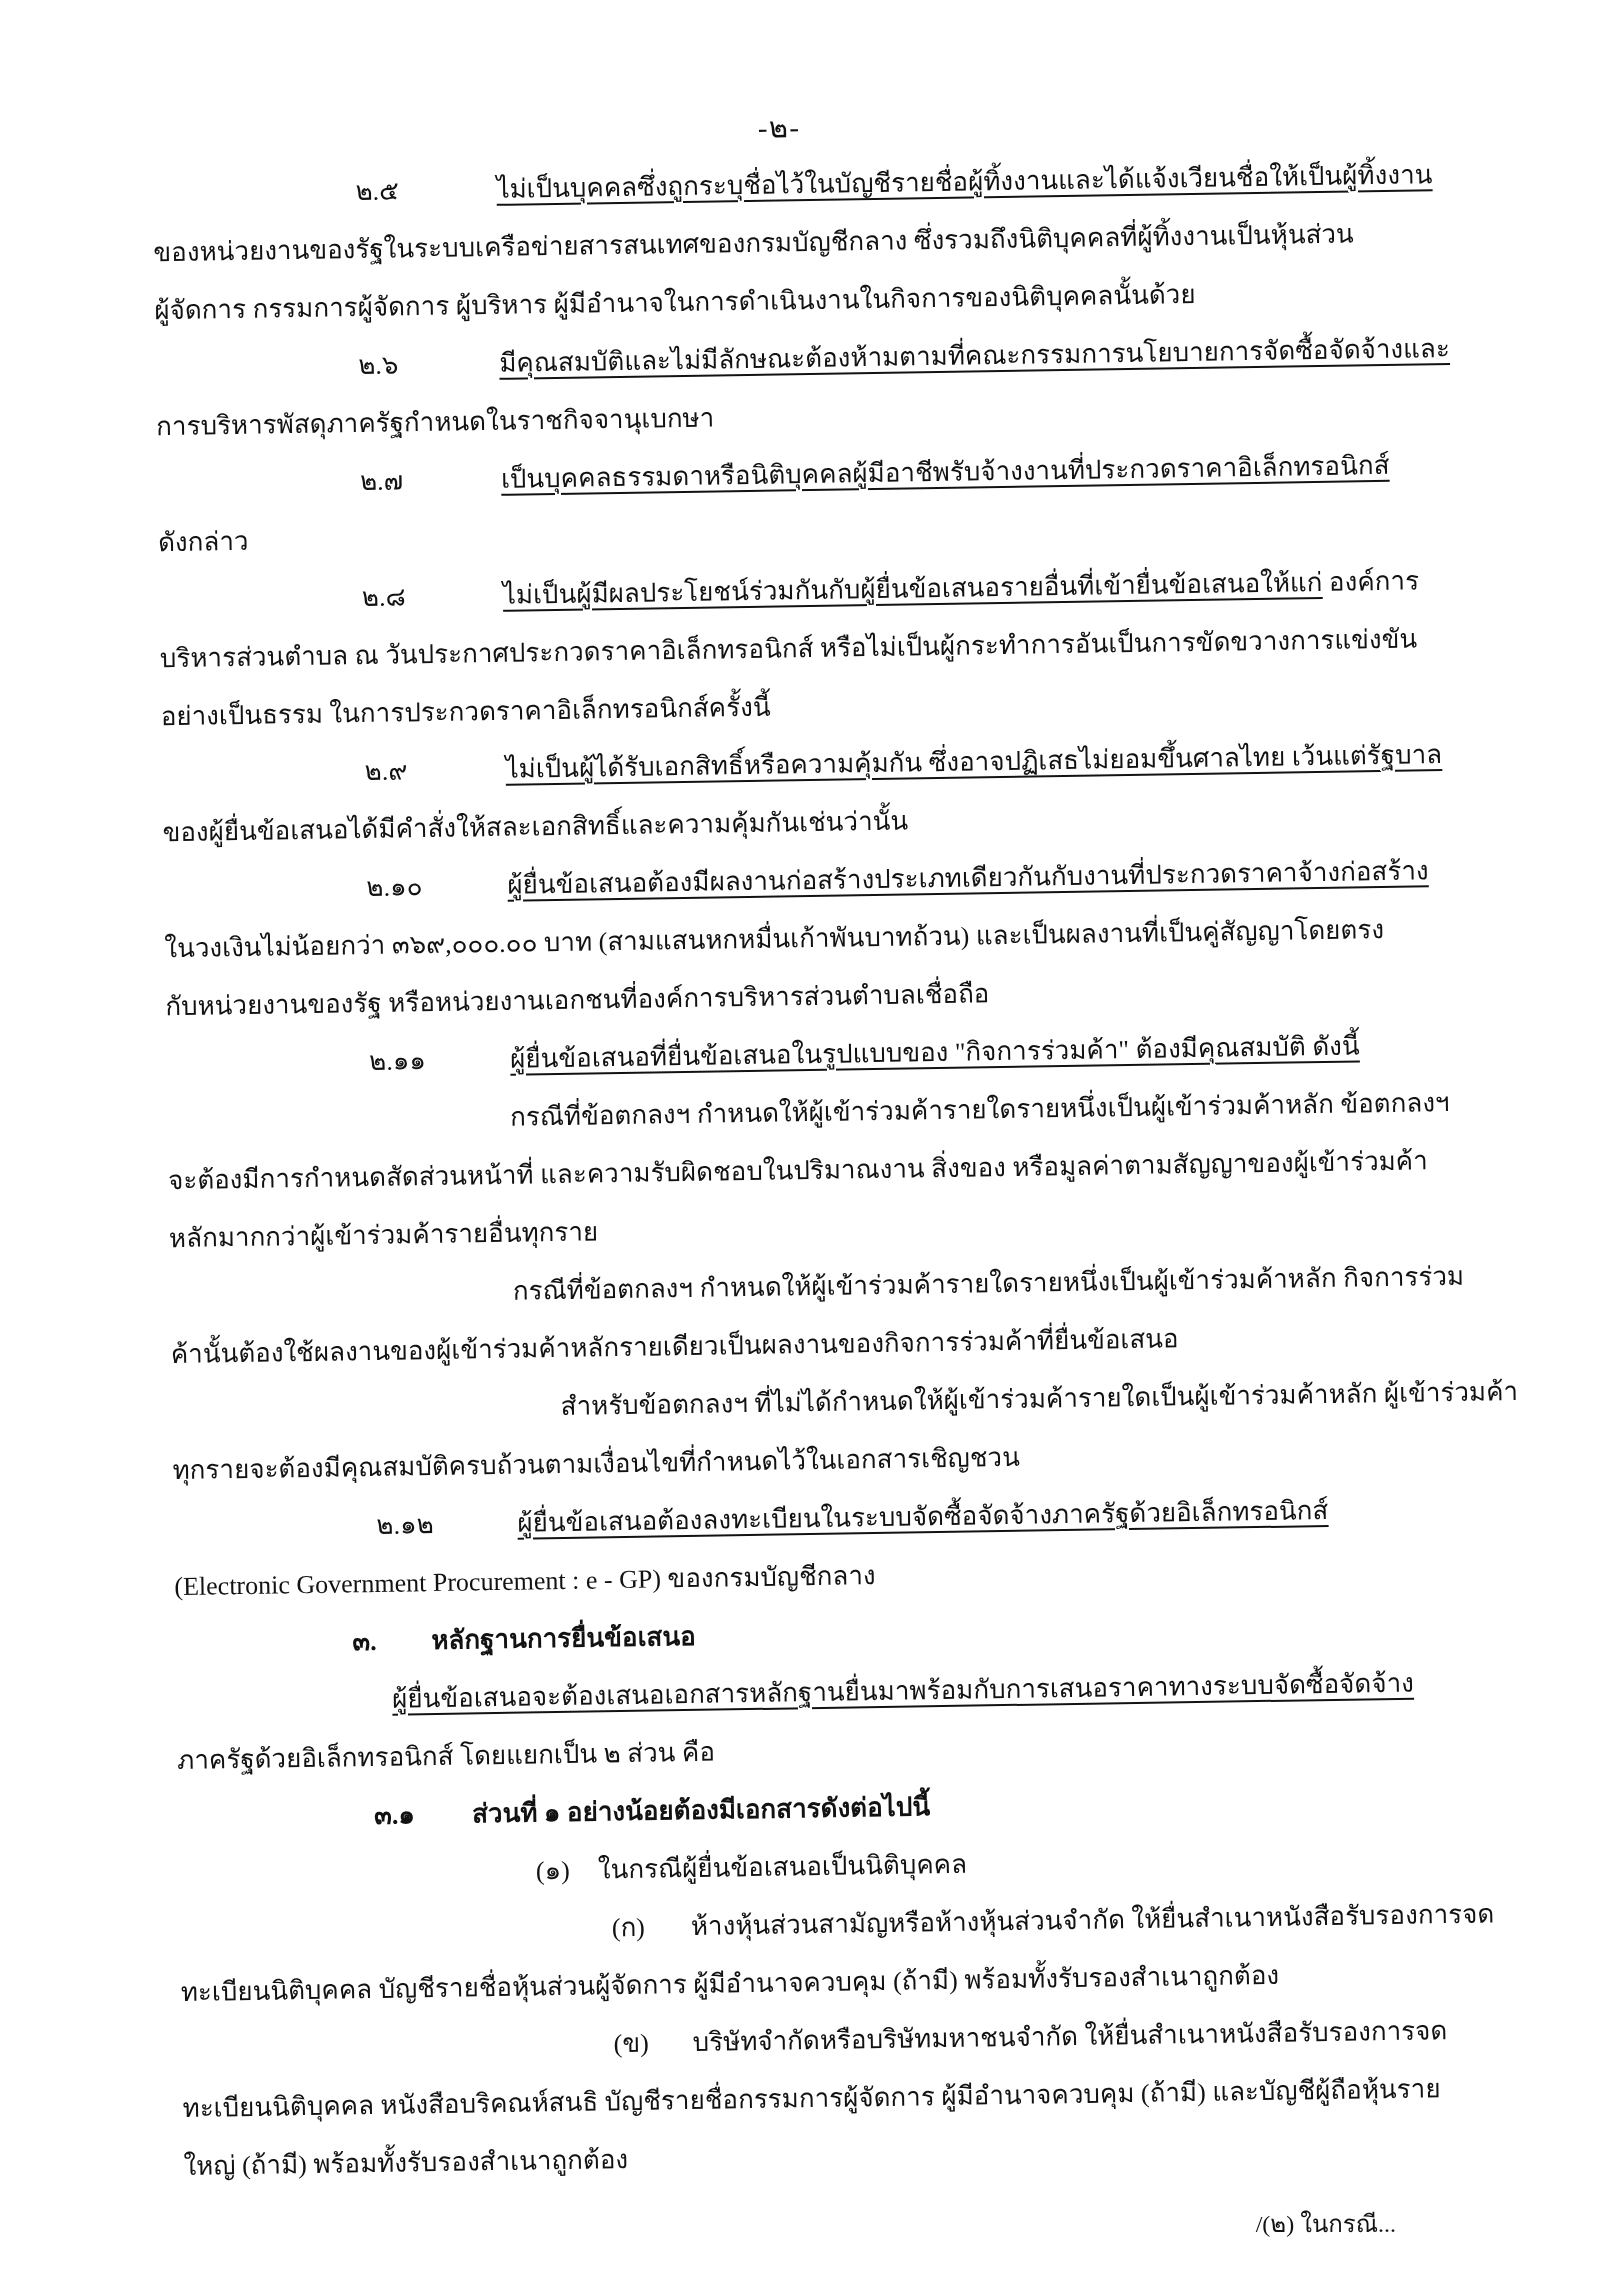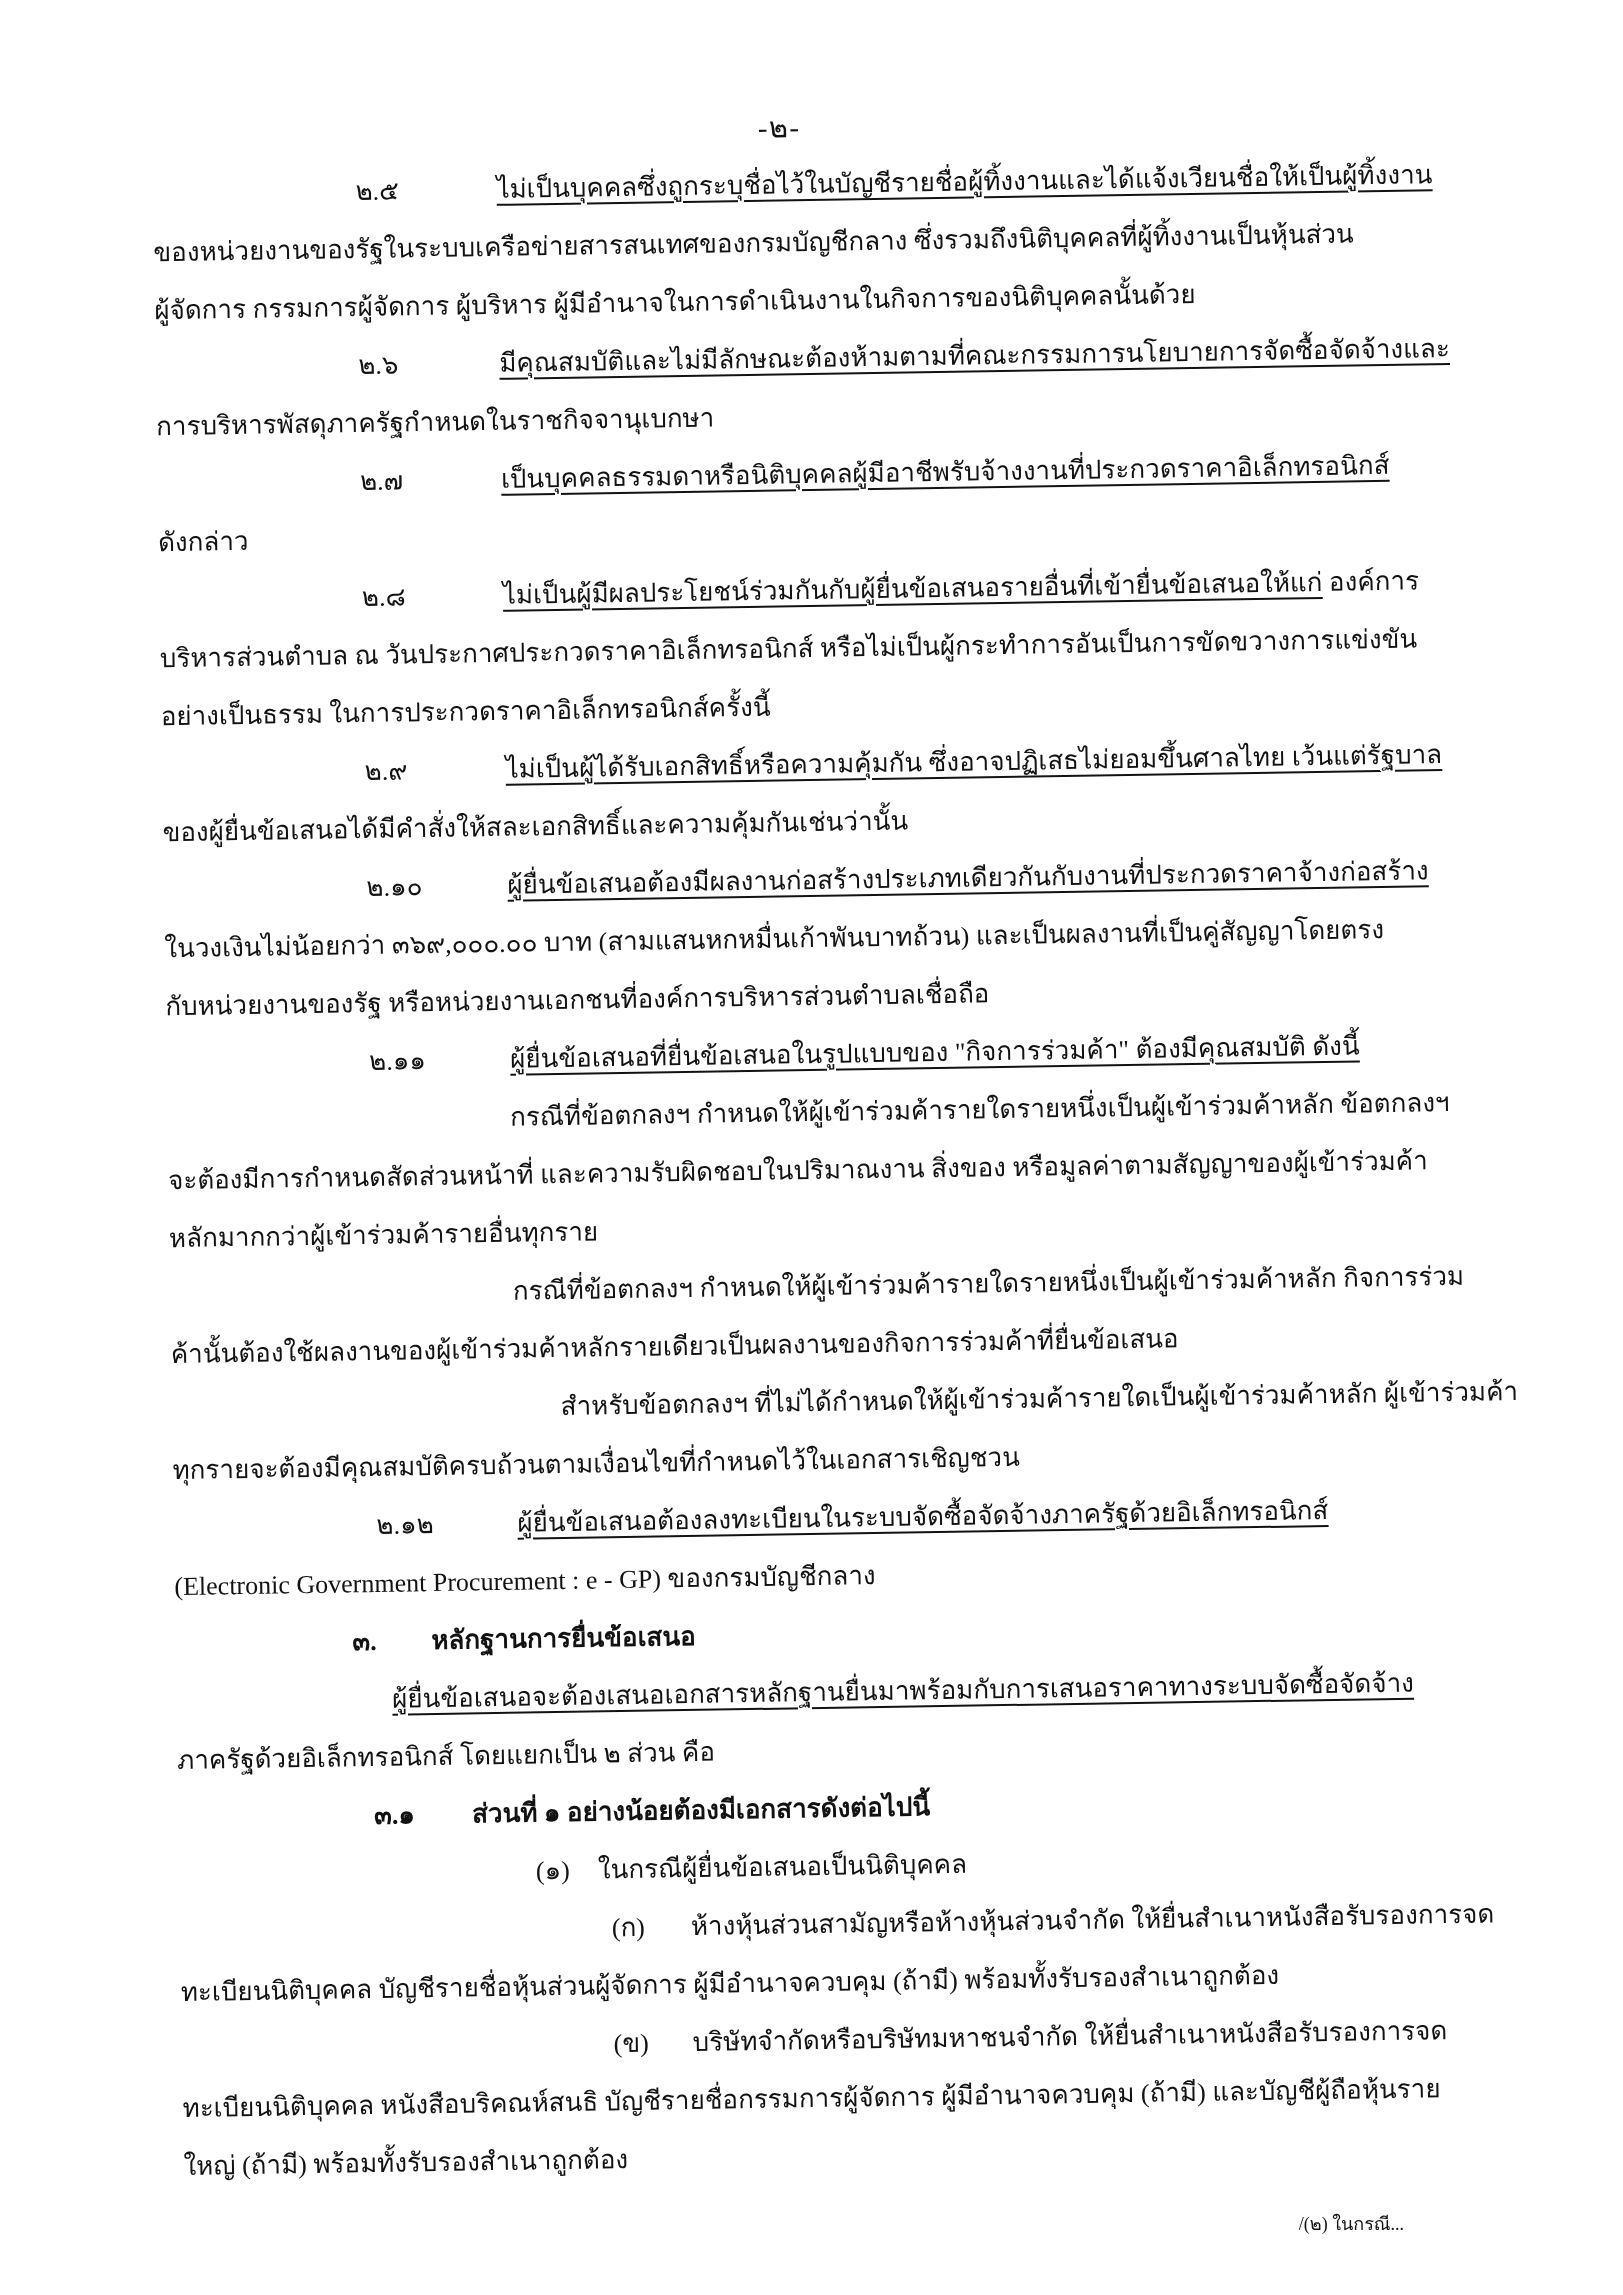--- a/index.html
+++ b/index.html
@@ -59,22 +59,22 @@
   .sub   { margin-left: 343px; }
   .sub2  { margin-left: 389px; }
   .p1    { margin-left: 357px; }
   .p1 .num   { min-width: 62px; }
   .pk    { margin-left: 432px; }
   .pk .num   { min-width: 79px; }
 
   .page-footer {
     position: absolute;
     top: 2195px;
-    right: 220px;
-    font-size: 18px;
+    right: 228px;
+    font-size: 24px;
     line-height: 58px;
     white-space: nowrap;
     text-align: center;
   }
 </style>
 </head>
 <body>
 
 <div class="sheet">
   <div class="sheet-inner">

